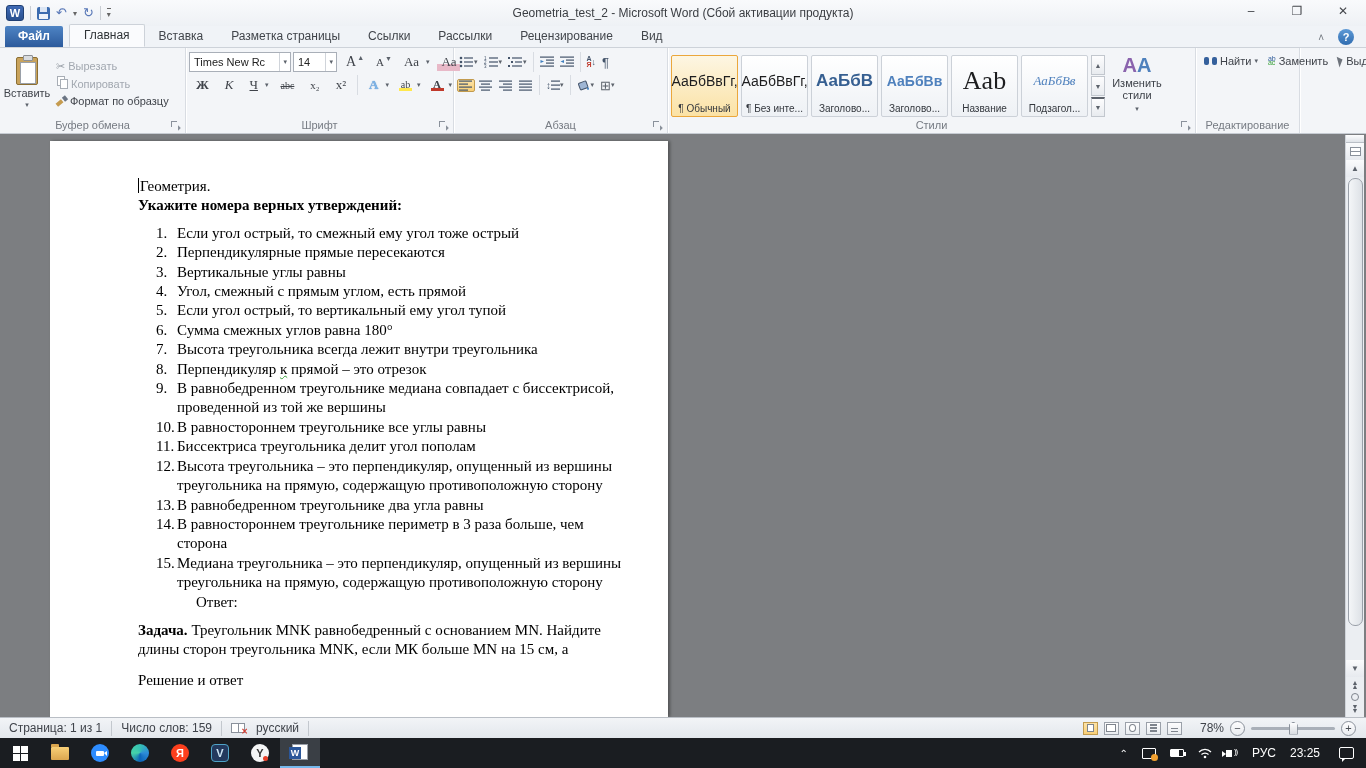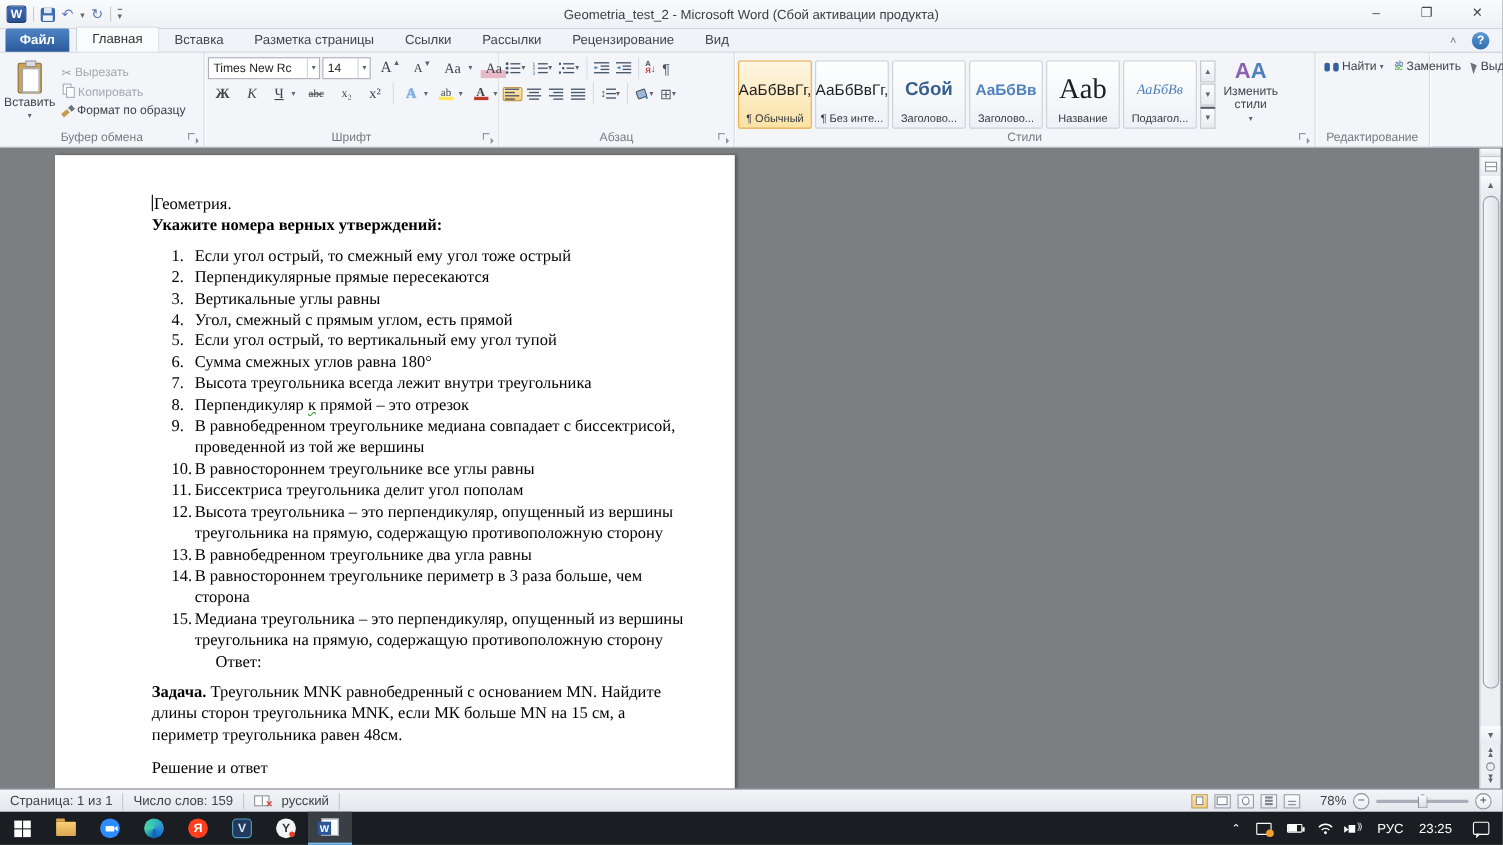--- a/index.html
+++ b/index.html
@@ -426,21 +426,21 @@
     <div class="grp-body" style="align-items:flex-end">
       <div class="sty selected">
         <span class="sty-prev" style="font-size:14px">АаБбВвГг,</span>
         <span class="sty-label">¶ Обычный</span>
       </div>
       <div class="sty">
         <span class="sty-prev" style="font-size:14px">АаБбВвГг,</span>
         <span class="sty-label">¶ Без инте...</span>
       </div>
       <div class="sty">
-        <span class="sty-prev" style="font-weight:bold;color:#365f91;font-size:17px">Сбой</span>
+        <span class="sty-prev" style="font-weight:bold;color:#365f91;font-size:17px">АаБбВ</span>
         <span class="sty-label">Заголово...</span>
       </div>
       <div class="sty">
         <span class="sty-prev" style="font-weight:bold;color:#4f81bd;font-size:14px">АаБбВв</span>
         <span class="sty-label">Заголово...</span>
       </div>
       <div class="sty">
         <span class="sty-prev" style="font-family:'Liberation Serif',serif;font-size:26px">Aab</span>
         <span class="sty-label">Название</span>
       </div>
@@ -590,21 +590,20 @@
           <div>
             <div class="li-line">Медиана треугольника – это перпендикуляр,  опущенный  из вершины</div>
             <div class="li-line">треугольника на прямую,  содержащую противоположную  сторону</div>
           </div>
         </div>
       </div>
     <div class="answer-line">Ответ:</div>
     <div id="task-paragraph">
         <div class="task-line"><span class="task-bold">Задача. </span>Треугольник  MNK равнобедренный с основанием MN. Найдите</div>
         <div class="task-line">длины сторон треугольника MNK, если МК больше MN на 15 см, а</div>
-        <div class="task-line">периметр треугольника равен 48см.</div>
       </div>
     <div class="solution-line">Решение и ответ</div>
   </div>
   <div id="vscroll">
     <div class="vs-split"></div>
     <div class="vs-btn">
         <span class="ruler-ico"></span>
       </div>
     <div class="vs-btn">▲</div>
     <div class="vs-thumb"></div>

